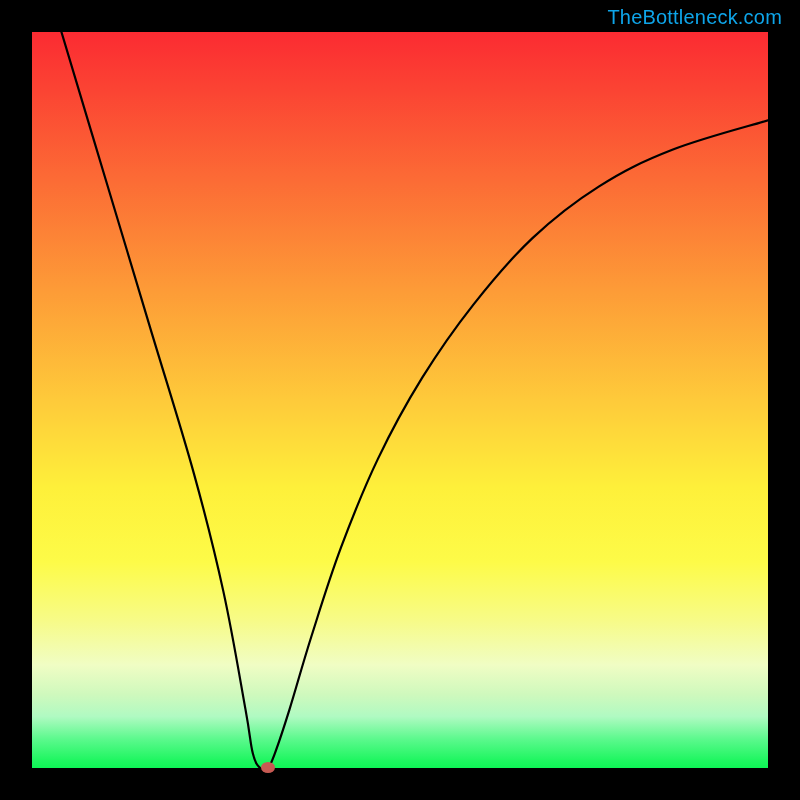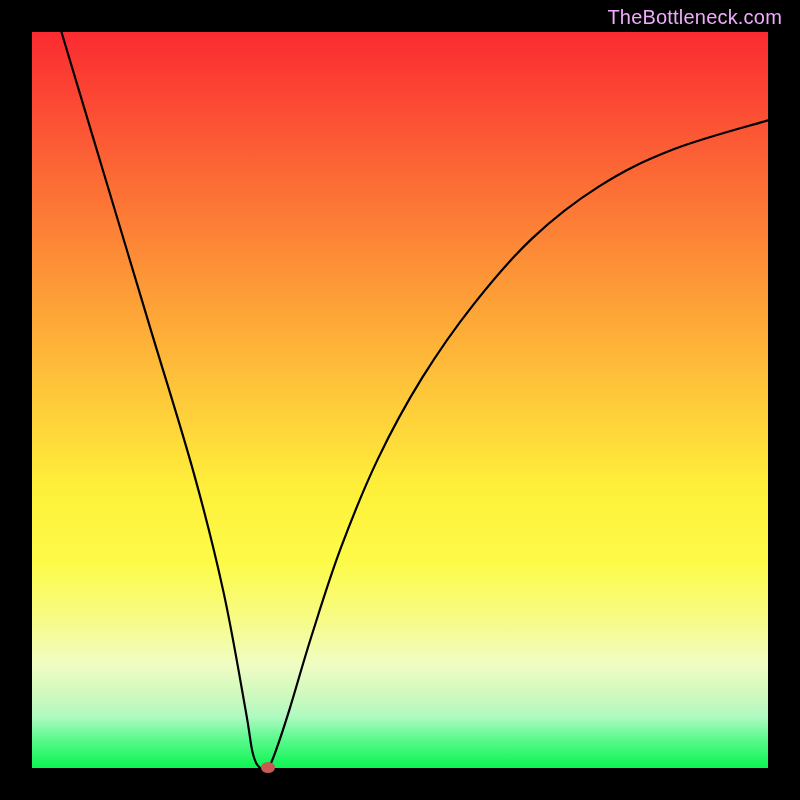--- a/index.html
+++ b/index.html
@@ -37,21 +37,21 @@
       #b0fac2 93%,
       #5df98e 96%,
       #1ef660 99%,
       #0ef556 100%
     );
   }
   .watermark {
     position: absolute;
     top: 6px;
     right: 18px;
-    color: #f0abfc;
+    color: #0ea5e9;
     font-size: 20px;
     font-weight: 400;
     letter-spacing: 0.2px;
     user-select: none;
   }
   svg.curve {
     position: absolute;
     inset: 0;
     width: 100%;
     height: 100%;

